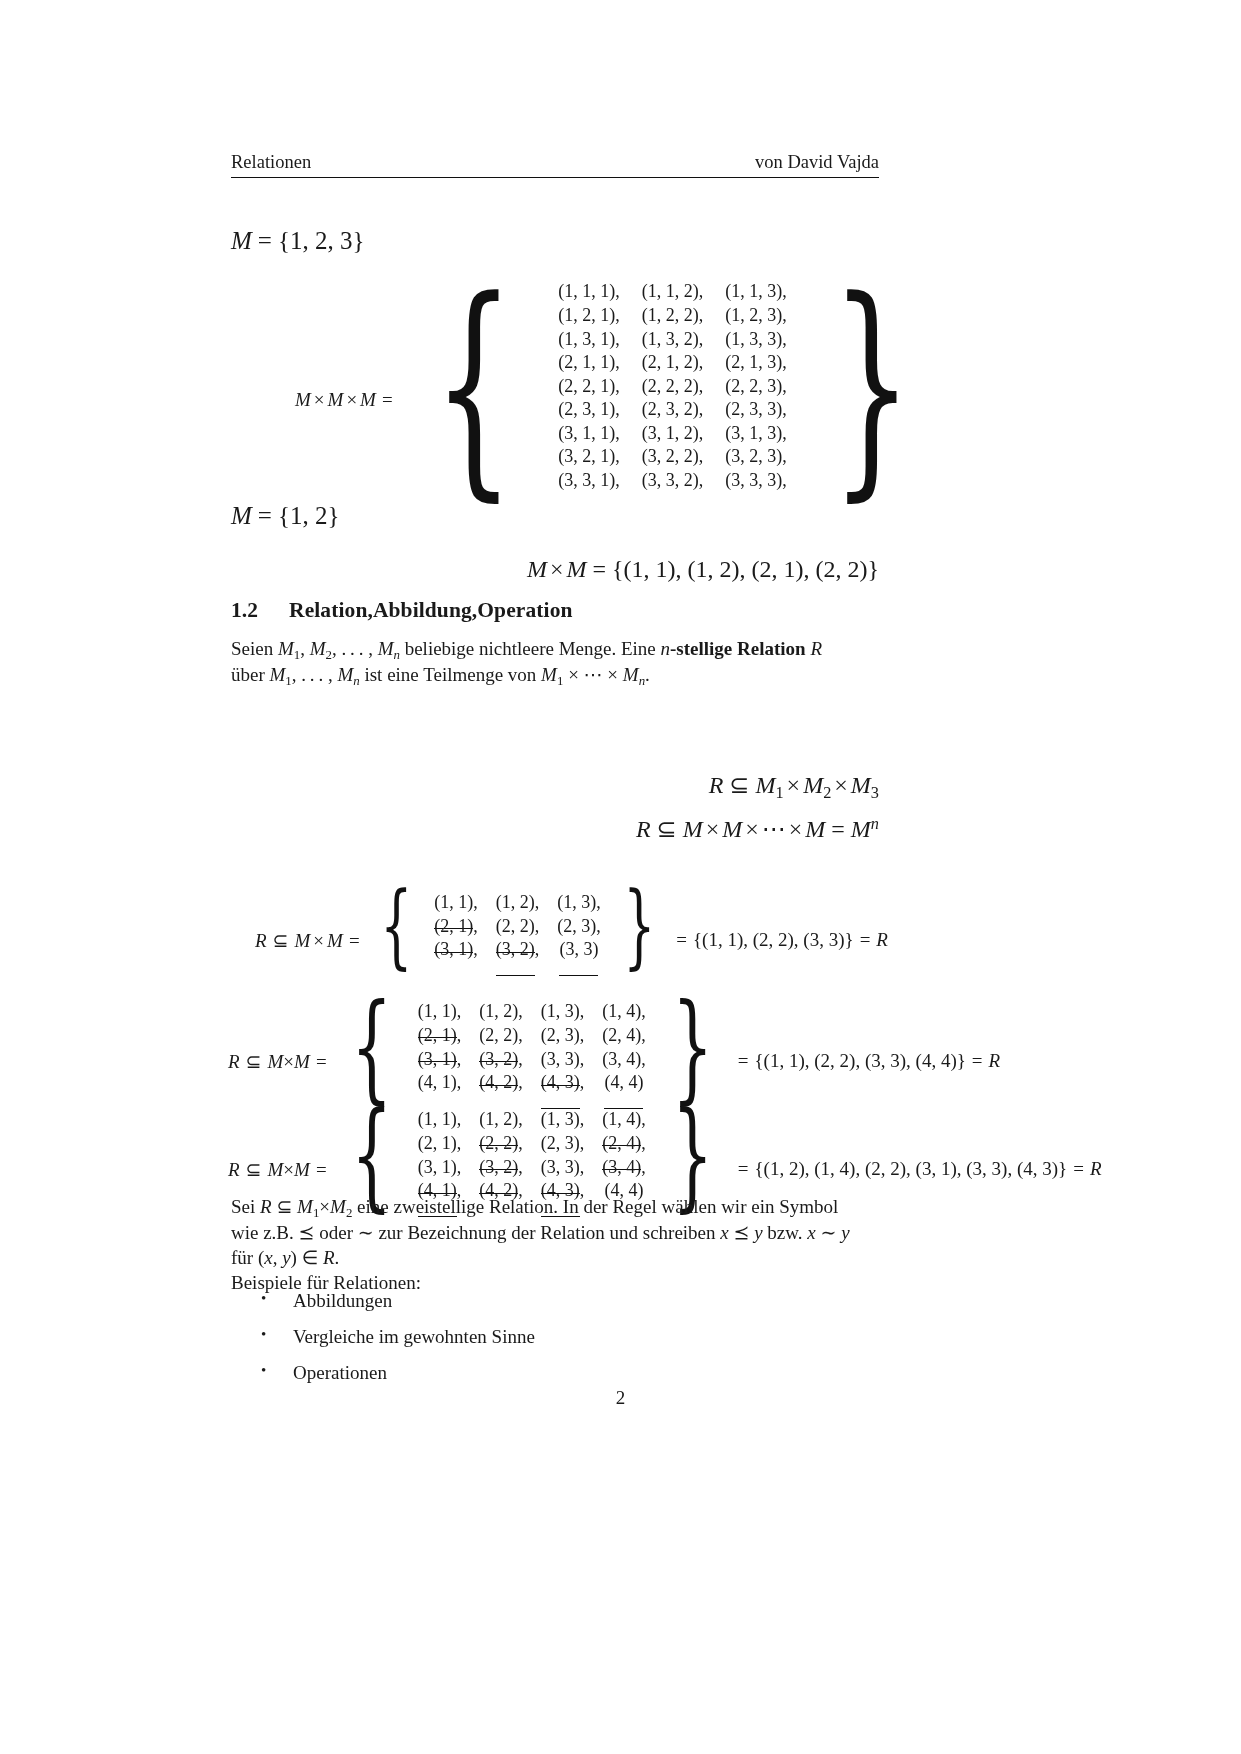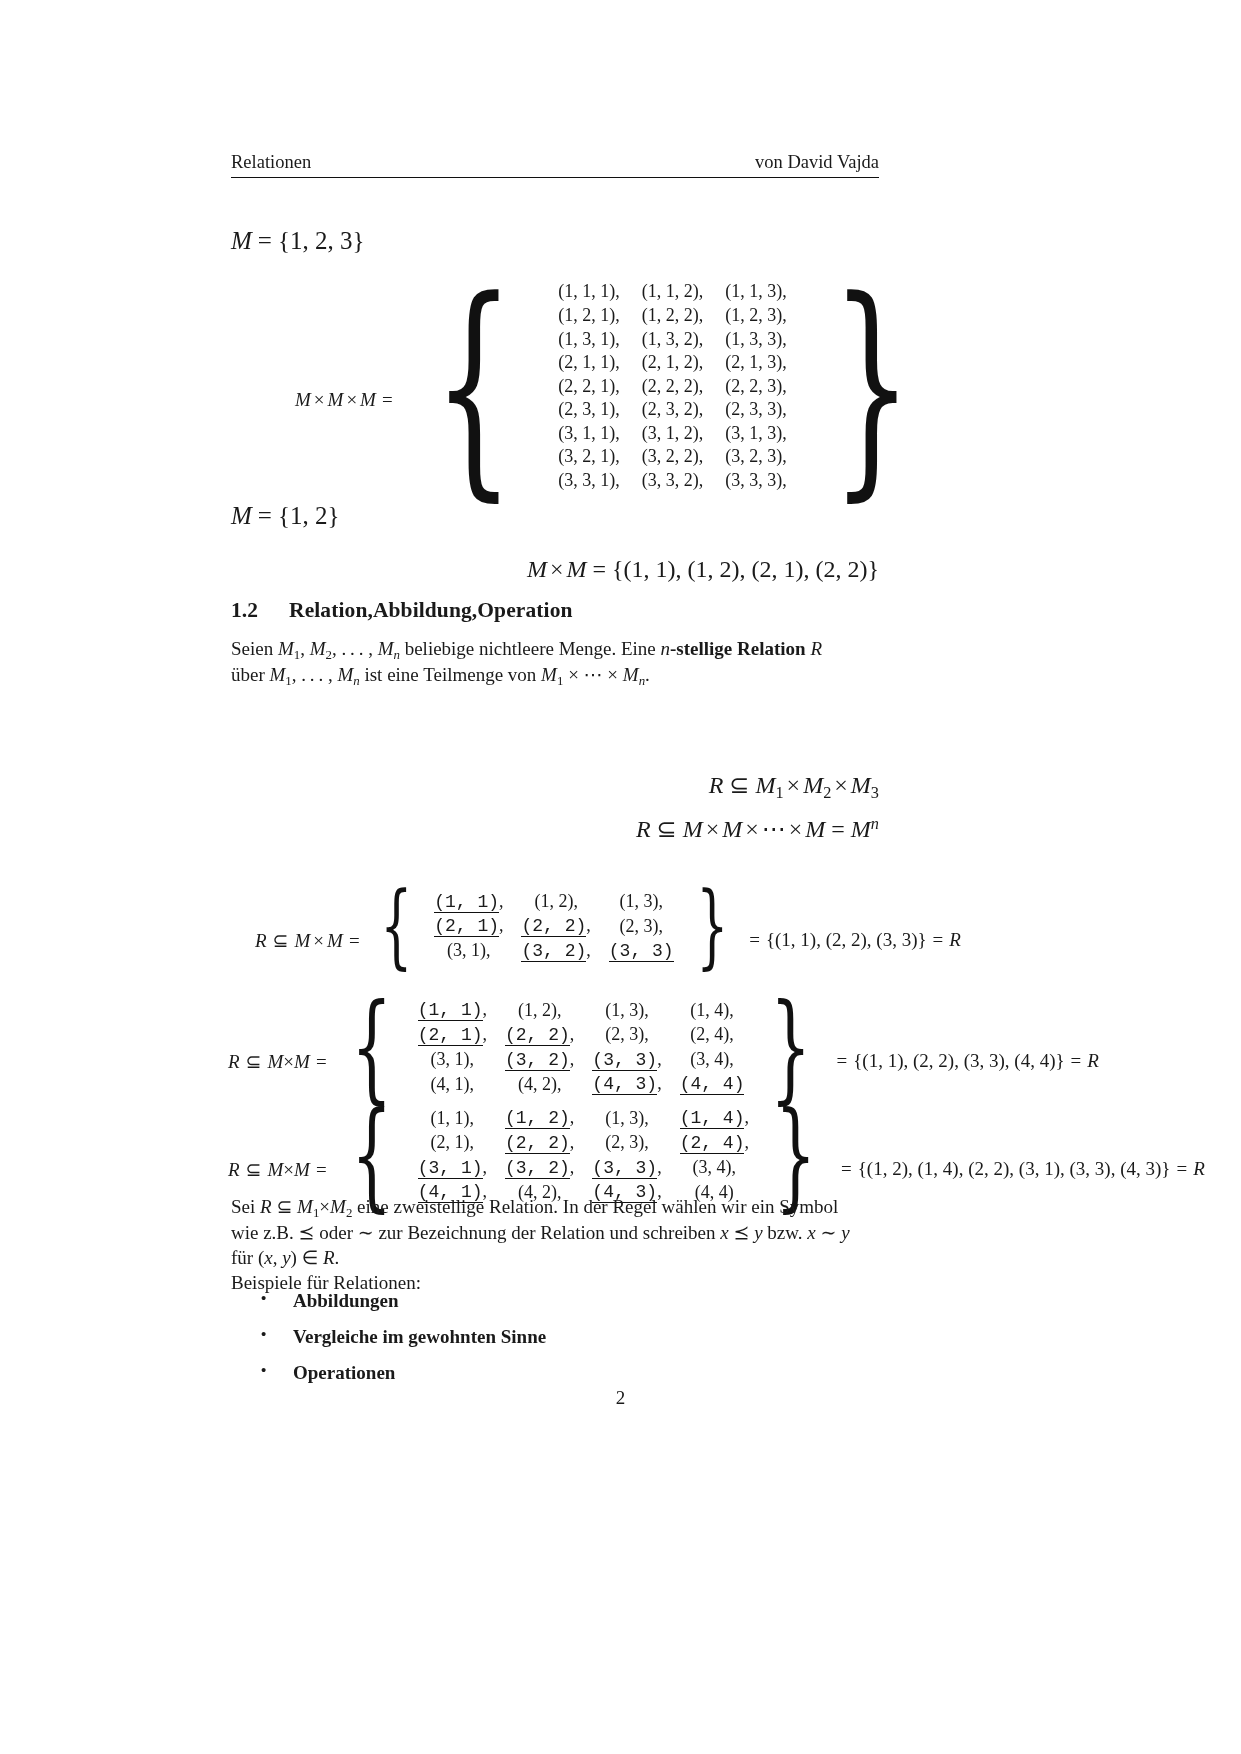--- a/index.html
+++ b/index.html
@@ -47,32 +47,32 @@
   .rhsLabel { display:inline-block; padding-left:8px; font-size:19px; }
 
   table.tuples { border-collapse:collapse; }
   table.tuples td {
     font-size:18px; font-style:normal;
     padding:0.5px 11px 0.5px 11px;
     text-align:center; white-space:nowrap;
     line-height:1.255;
   }
   table.tuples.tight td { padding:0.5px 9px; }
-  .ul { border-bottom:1.2px solid #111; padding-bottom:0px;font-family:Liberation Mono, monospace; }
+  .ul { border-bottom:1.2px solid #111; padding-bottom:16px; }
 
   
   h2.sec {
     font-size:21.5px; font-weight:bold; margin:0; padding:0;
     font-family:"Liberation Serif", serif; letter-spacing:0.1px;
   }
   h2.sec .secnum { display:inline-block; width:58px; }
 
   p.para { font-size:19px; line-height:1.30; margin:0; text-align:left; }
 
-  ul.bullets { margin:0; padding-left:0; list-style:none;font-weight:bold; }
+  ul.bullets { margin:0; padding-left:0; list-style:none; }
   ul.bullets li { font-size:19px; margin:0 0 13px 0; padding-left:62px; position:relative; line-height:1.2; }
   ul.bullets li:before {
     content:"\2022"; position:absolute; left:30px; top:-1px; font-size:15px;
   }
 
   .pagenum { position:absolute; width:100%; text-align:center; top:1387px; font-size:19px; }
 </style>
 </head>
 <body>
 

